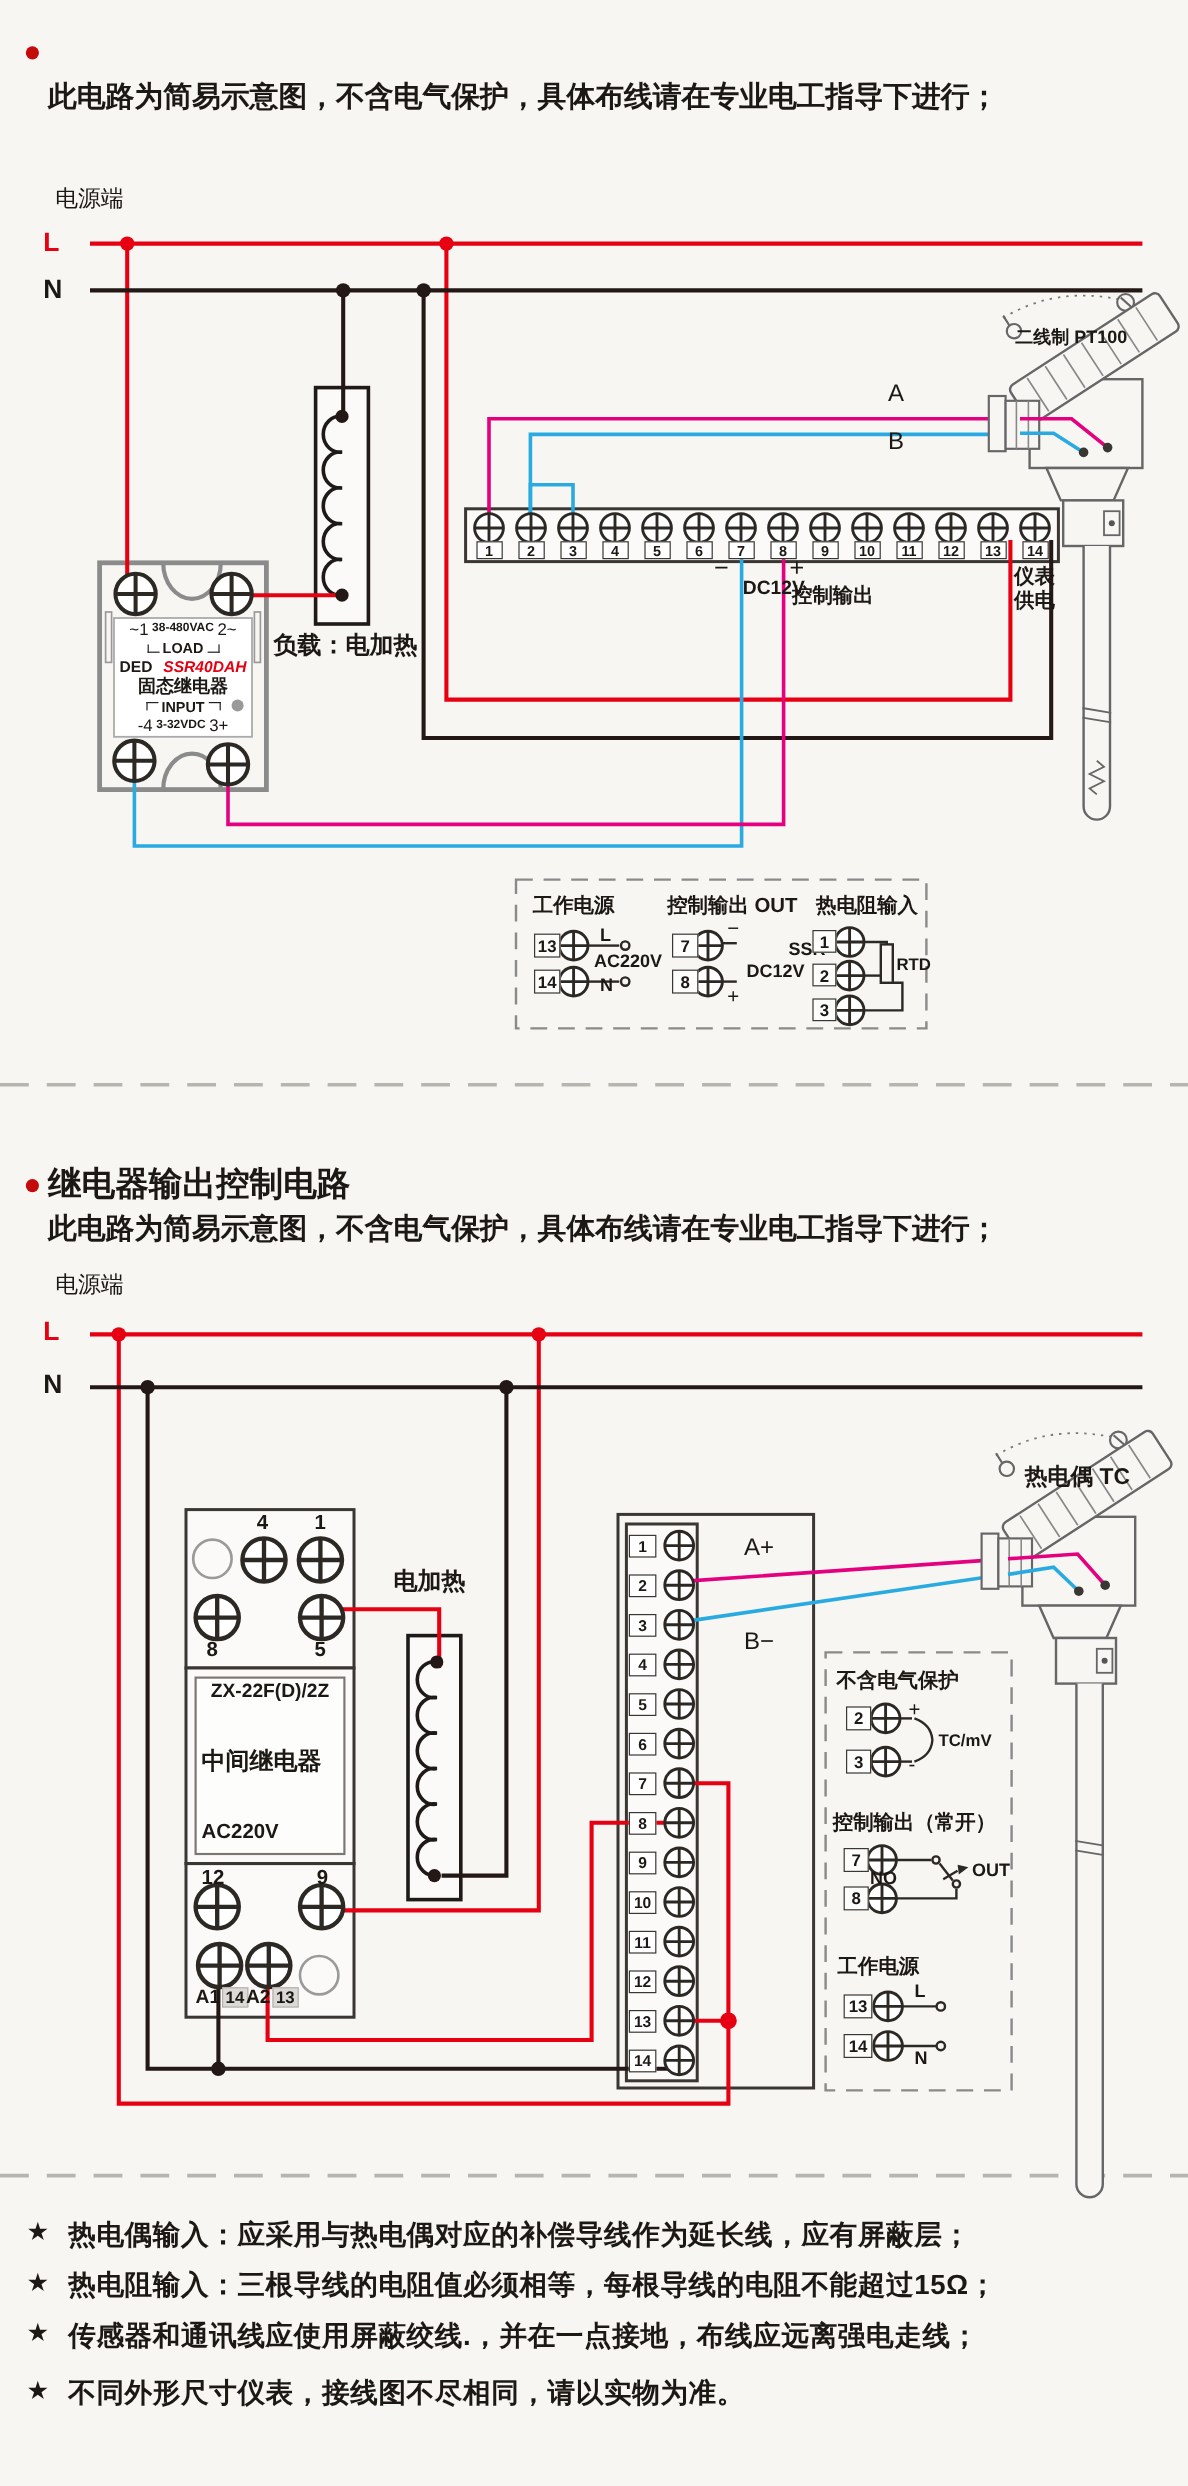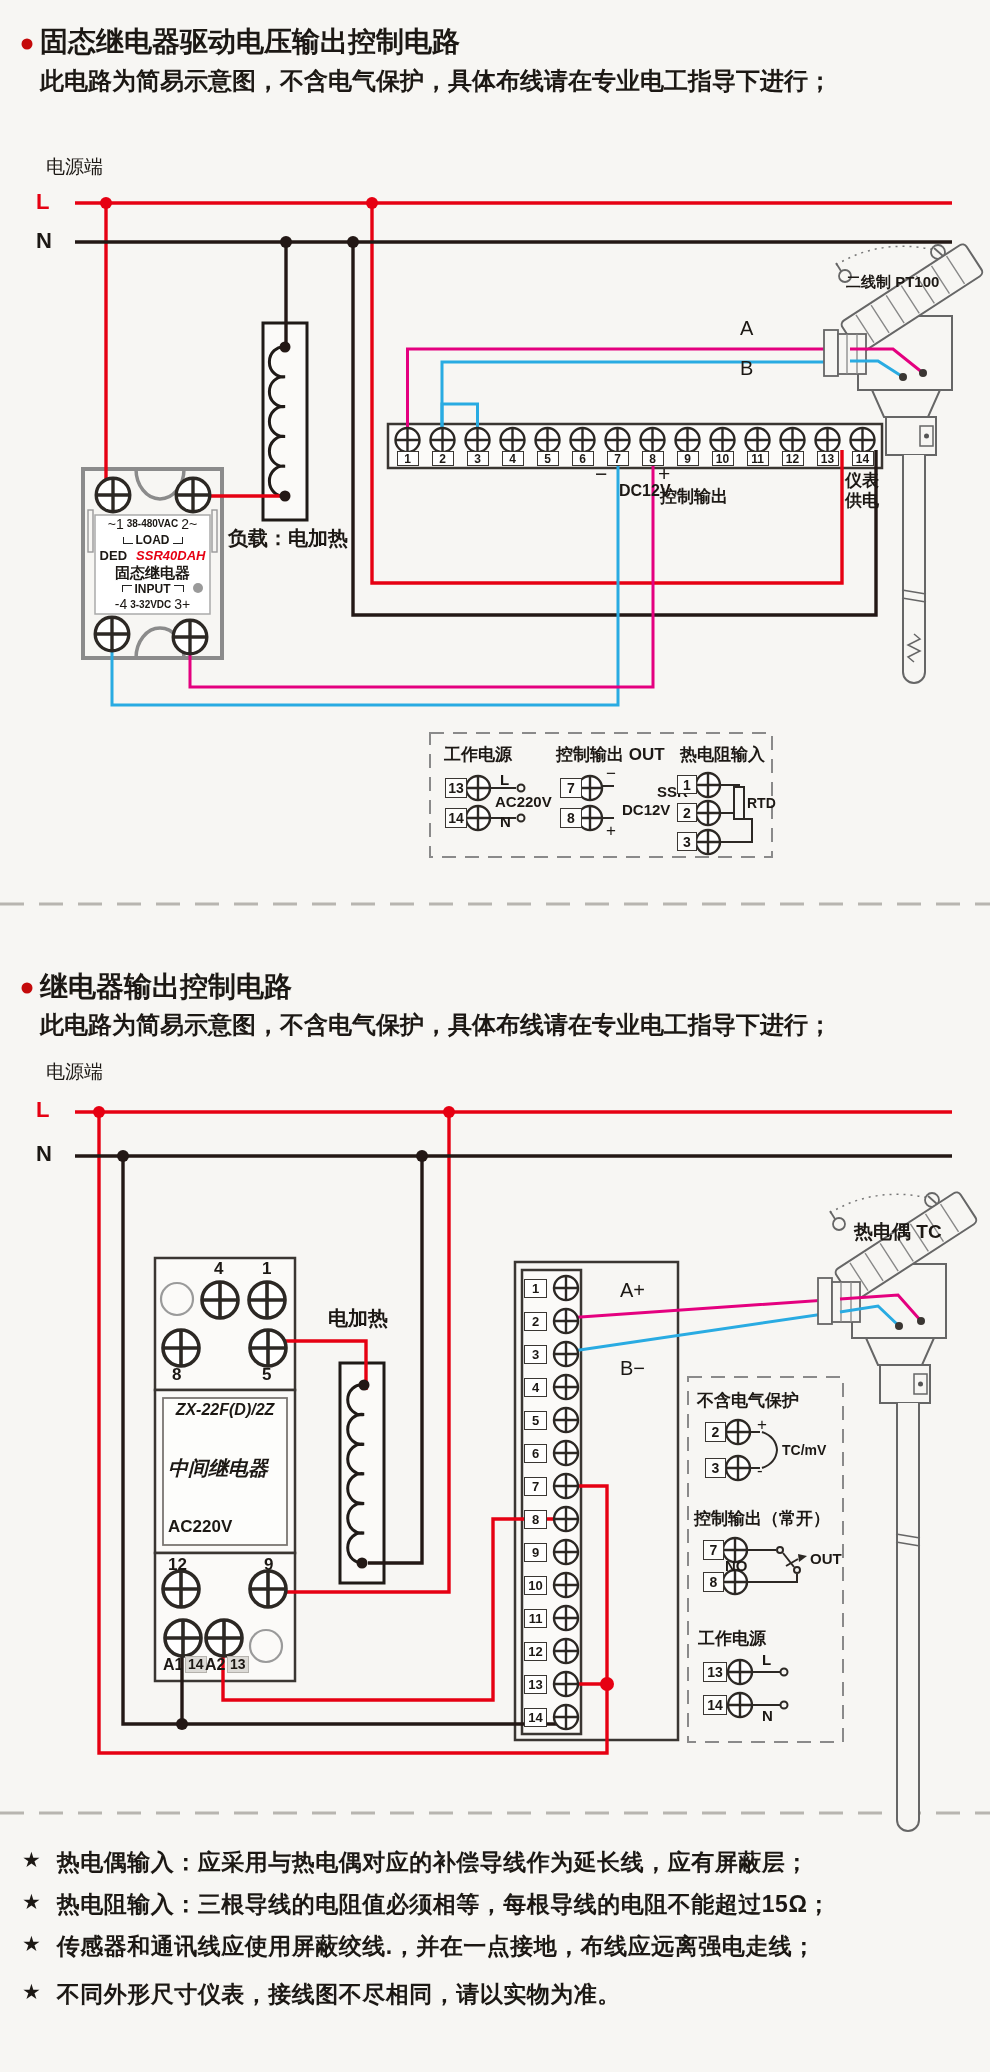--- a/index.html
+++ b/index.html
@@ -22,21 +22,21 @@
   .ck{width:9px;height:6px;border-bottom:1.8px solid #222;}
   .ck.l{border-left:1.8px solid #222;}
   .ck.r{border-right:1.8px solid #222;}
   .ct{width:9px;height:6px;border-top:1.8px solid #222;}
   .ct.l{border-left:1.8px solid #222;}
   .ct.r{border-right:1.8px solid #222;}
   .gbx{background:#dcdad6;border:1px solid #b5b2ad;padding:0 2px;}
   .note{position:absolute;display:flex;align-items:flex-start;color:#1c1814;font-weight:bold;}
   .note .star{font-size:21px;margin-right:16px;margin-top:1px;}
   .note .ntext{font-size:23px;letter-spacing:0.5px;}
-  .ctr{display:flex;align-items:center;justify-content:center;text-align:center;font-style:italic;}
+  .ctr{display:flex;align-items:center;justify-content:center;text-align:center;}
 </style>
 </head>
 <body>
 
 <div id="canvas">
 
 <svg id="gfx" width="990" height="2072" viewBox="0 0 990 2072">
   <defs>
     <g id="scr">
       <circle r="12" fill="#fff" stroke="#2c2824" stroke-width="2.4"></circle>
@@ -251,21 +251,20 @@
         <use href="#scr" xlink:href="#scr" transform="translate(566,1618)"></use>
         <use href="#scr" xlink:href="#scr" transform="translate(792.5,440)"></use>
         <use href="#scr" xlink:href="#scr" transform="translate(566,1651)"></use>
         <use href="#scr" xlink:href="#scr" transform="translate(827.5,440)"></use>
         <use href="#scr" xlink:href="#scr" transform="translate(566,1684)"></use>
         <use href="#scr" xlink:href="#scr" transform="translate(862.5,440)"></use>
         <use href="#scr" xlink:href="#scr" transform="translate(566,1717)"></use>
       </g>
 </svg>
 
-<div class="lbl" style="left:40px;top:27px;font-size:28px;">固态继电器驱动电压输出控制电路</div>
 <div class="lbl" style="left:40px;top:68px;font-size:24px;">此电路为简易示意图，不含电气保护，具体布线请在专业电工指导下进行；</div>
 <div class="lbl rg" style="left:46px;top:157px;font-size:19px;">电源端</div>
 <div class="lbl red" style="left:36px;top:190px;font-size:22px;">L</div>
 <div class="lbl" style="left:36px;top:229px;font-size:22px;">N</div>
 
 <div class="ssrbox">
   <div class="ssrrow">
     <span class="lbl rg" style="position:static;font-size:14px;">~1</span>
     <span style="font-size:10px;font-weight:bold;">38-480VAC</span>
     <span class="lbl rg" style="position:static;font-size:14px;">2~</span>

